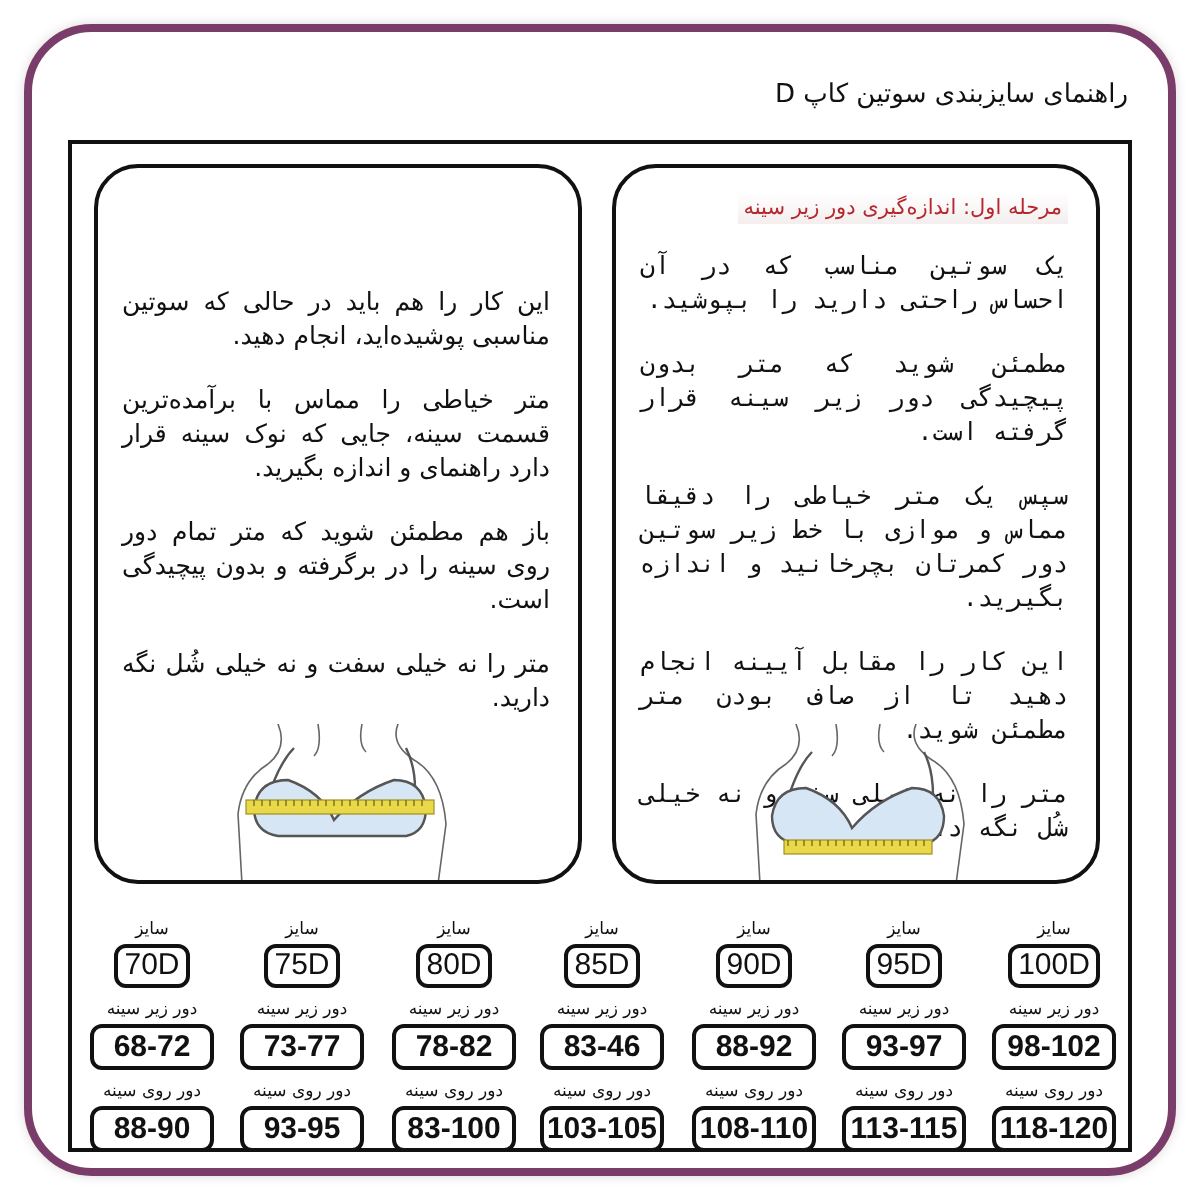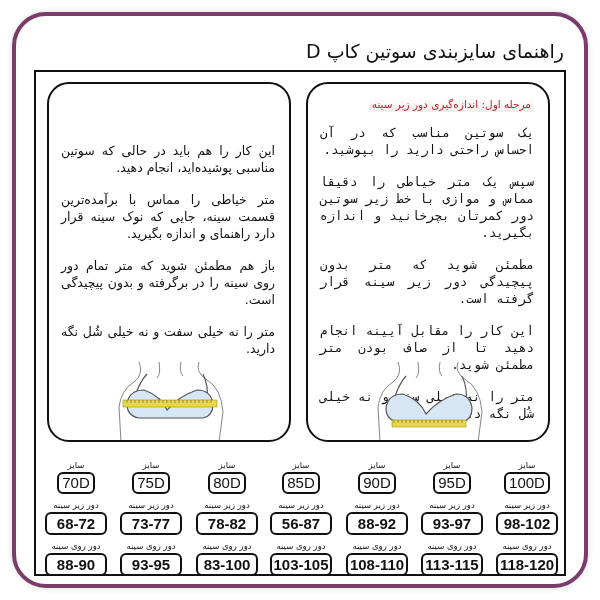--- a/index.html
+++ b/index.html
@@ -6,21 +6,21 @@
     html, body { width: 600px; height: 600px; background: #ffffff; overflow: hidden; }
     body { position: relative; font-family: "DejaVu Sans", sans-serif; }
 
     .outer-frame {
       position: absolute; left: 12px; top: 12px; width: 576px; height: 576px;
       border: 4px solid #7a3d6a; border-radius: 34px; background: #ffffff;
       box-shadow: 0 0 6px rgba(0,0,0,0.15);
     }
     .page-title {
       position: absolute; right: 36px; top: 40px;
-      direction: rtl; font-size: 19px; color: #111; font-weight: normal;
+      direction: rtl; font-size: 13px; color: #111; font-weight: normal;
       white-space: nowrap;
       text-align: center;
     }
     .inner-box {
       position: absolute; left: 34px; top: 70px; width: 532px; height: 506px;
       border: 2px solid #111;
     }
     .step-panel {
       position: absolute; top: 82px; height: 360px; width: 244px;
       border: 2.5px solid #111; border-radius: 22px; background: #fff;
@@ -61,22 +61,22 @@
 <body>
 
 <div class="outer-frame"></div>
 <div class="page-title">راهنمای سایزبندی سوتین کاپ D</div>
 <div class="inner-box"></div>
 
 <div class="step-panel right">
   <div class="step-title">مرحله اول: اندازه‌گیری دور زیر سینه</div>
   <div class="step-body" style="top:42px;font-family:Liberation Mono, monospace;">
     <p class="step-para">یک سوتین مناسب که در آن احساس راحتی دارید را بپوشید.</p>
+    <p class="step-para">مطمئن شوید که متر بدون پیچیدگی دور زیر سینه قرار گرفته است.</p>
     <p class="step-para">سپس یک متر خیاطی را دقیقا مماس و موازی با خط زیر سوتین دور کمرتان بچرخانید و اندازه بگیرید.</p>
-    <p class="step-para">مطمئن شوید که متر بدون پیچیدگی دور زیر سینه قرار گرفته است.</p>
     <p class="step-para">این کار را مقابل آیینه انجام دهید تا از صاف بودن متر مطمئن شوید.</p>
     <p class="step-para">متر را نه خیلی سفت و نه خیلی شُل نگه دارید.</p>
   </div>
   <svg class="figure" width="140" height="80" viewBox="0 0 140 80">
     <path d="M40 0 Q45 12 35 20 Q22 28 20 45 L22 80" fill="none" stroke="#666" stroke-width="0.8"></path>
     <path d="M100 0 Q96 10 108 18 Q122 26 124 50 L120 80" fill="none" stroke="#666" stroke-width="0.8"></path>
     <path d="M60 0 Q62 12 58 16 M82 0 Q80 10 84 14" fill="none" stroke="#666" stroke-width="0.8"></path>
     <path d="M34 44 Q40 22 48 14 M104 14 Q110 26 108 44" fill="none" stroke="#555" stroke-width="1.2"></path>
     <path d="M28 46 Q30 32 45 32 Q62 38 68 52 Q80 38 98 32 Q112 32 114 46 Q114 58 104 60 L40 60 Q28 58 28 46 Z" fill="#d6e6f5" stroke="#555" stroke-width="1.2"></path>
     <rect x="34" y="58" width="74" height="7" fill="#e8d84a" stroke="#a09020" stroke-width="0.6"></rect>
@@ -123,21 +123,21 @@
   <div class="size-badge">90D</div>
   <div class="small-label label-under">دور زیر سینه</div>
   <div class="value-box">88-92</div>
   <div class="small-label label-under">دور روی سینه</div>
   <div class="value-box">108-110</div>
 </div>
 <div class="size-col" style="left:268px;">
   <div class="small-label">سایز</div>
   <div class="size-badge">85D</div>
   <div class="small-label label-under">دور زیر سینه</div>
-  <div class="value-box">56-87</div>
+  <div class="value-box">83-46</div>
   <div class="small-label label-under">دور روی سینه</div>
   <div class="value-box">103-105</div>
 </div>
 <div class="size-col" style="left:194px;">
   <div class="small-label">سایز</div>
   <div class="size-badge">80D</div>
   <div class="small-label label-under">دور زیر سینه</div>
   <div class="value-box">78-82</div>
   <div class="small-label label-under">دور روی سینه</div>
   <div class="value-box">83-100</div>

